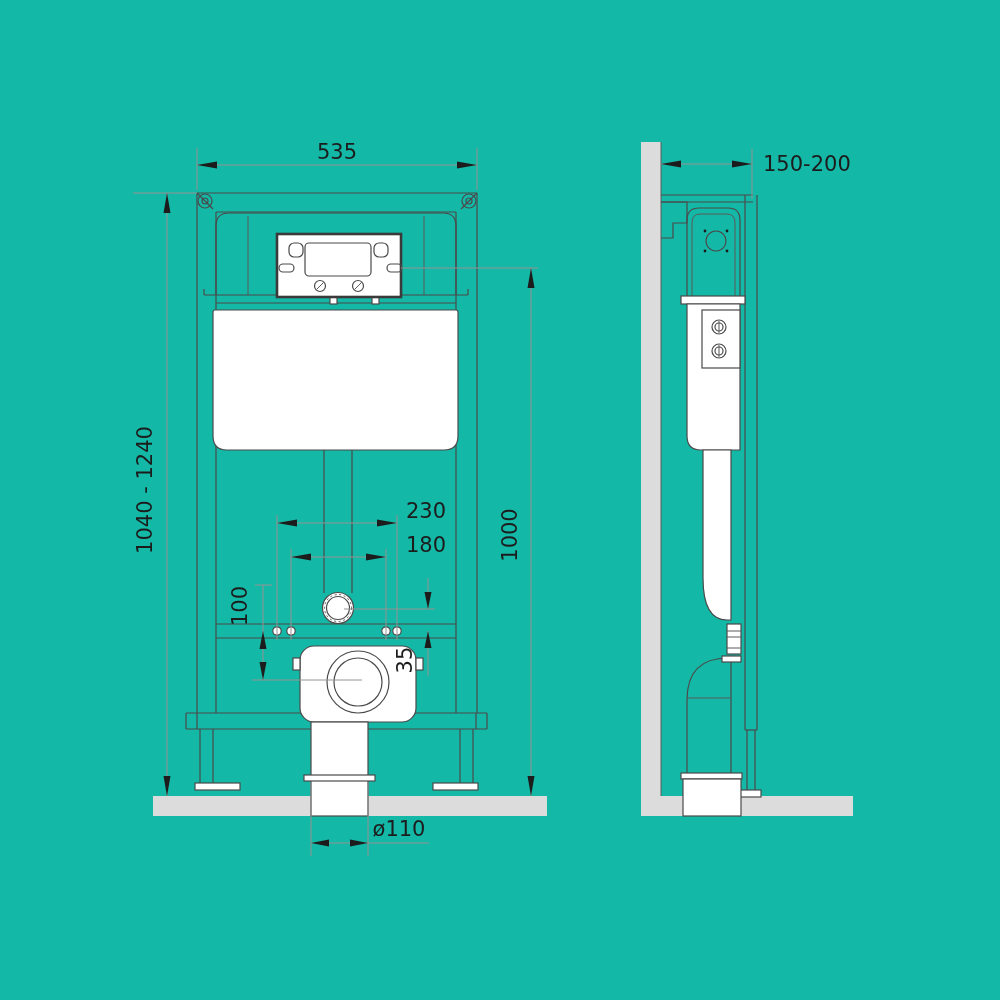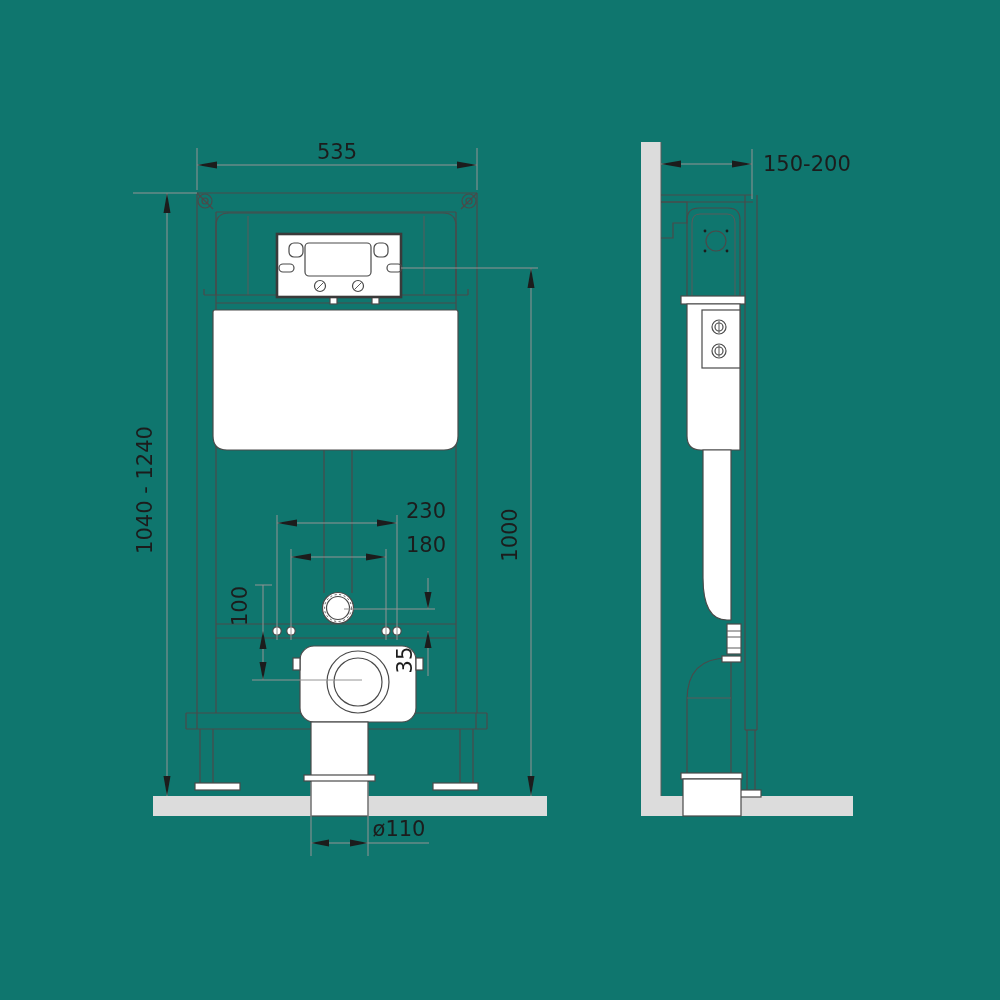--- a/index.html
+++ b/index.html
@@ -1,16 +1,16 @@
 <!DOCTYPE html>
 <html><head>
 <meta charset="utf-8">
 <style>
   html,body{margin:0;padding:0;background:#ffffff;}
-  .page{position:relative;width:1000px;height:1000px;background:#0f766e;overflow:hidden;
+  .page{position:relative;width:1000px;height:1000px;background:#14b8a6;overflow:hidden;
         font-family:"DejaVu Sans","Liberation Sans",sans-serif;}
   svg{display:block;}
   svg text{font-family:"DejaVu Sans","Liberation Sans",sans-serif;font-size:21px;fill:#1c1c1c;}
   .part{stroke:#4a4a4a;stroke-width:1.2;fill:none;}
   .partw{stroke:#4a4a4a;stroke-width:1.2;fill:#ffffff;}
   .partthick{stroke:#3a3a3a;stroke-width:2.6;fill:#ffffff;}
   .thin{stroke:#5a5a5a;stroke-width:1;fill:none;}
   .dim{stroke:#949494;stroke-width:1;fill:none;}
   .arrow{fill:#1c1c1c;stroke:none;}
   .grayfill{fill:#dcdcdc;stroke:none;}

